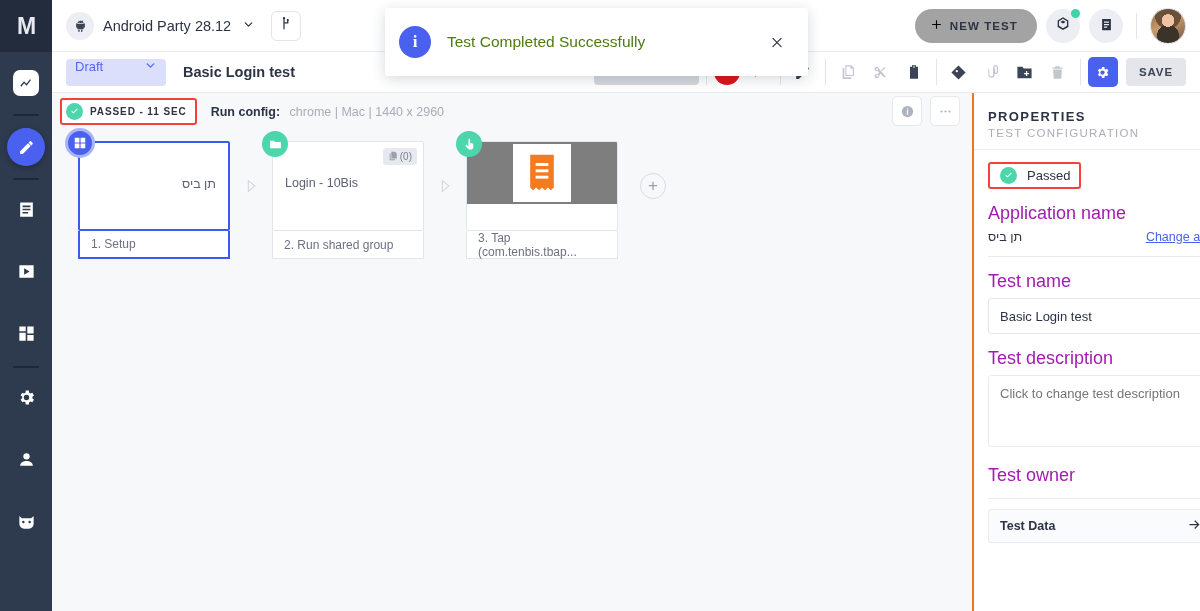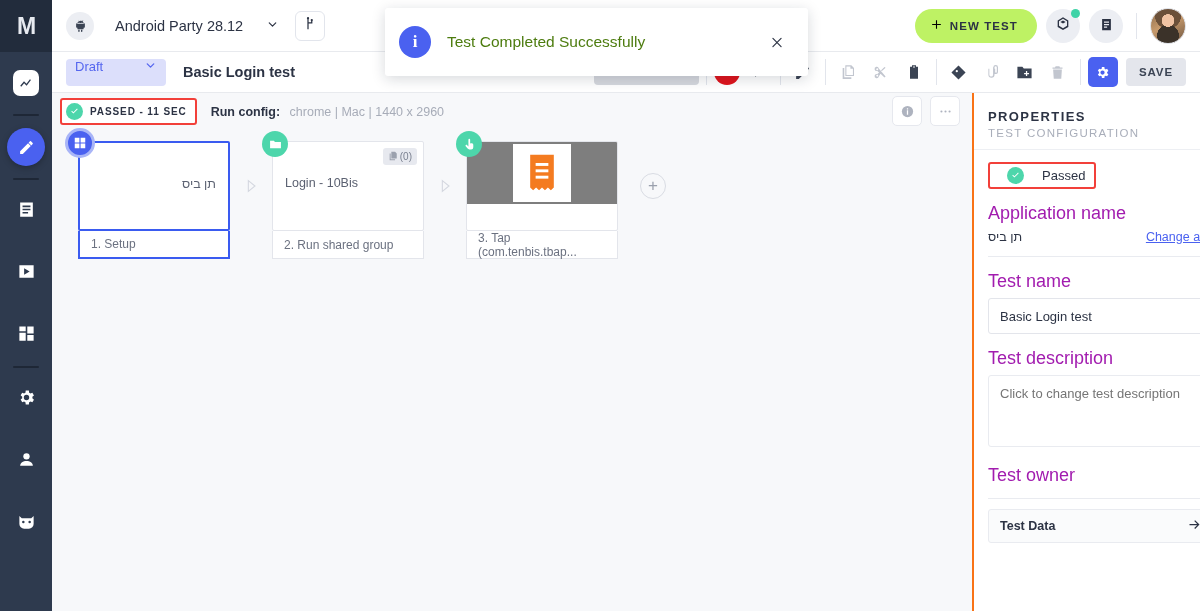--- a/index.html
+++ b/index.html
@@ -42,38 +42,38 @@
   }
   .rail-active svg { fill: #ffffff; }
   .rail-sep { width: 26px; height: 2px; background: #1e2736; border-radius: 2px; }
 
   
   .topbar {
     position: absolute; left: 52px; top: 0; width: 1148px; height: 52px;
     background: #ffffff; border-bottom: 1px solid #e8eaee;
     display: flex; align-items: center; padding: 0 14px;
   }
-  .app-chip { display: flex; align-items: center; gap: 21px; cursor: pointer; }
+  .app-chip { display: flex; align-items: center; gap: 9px; cursor: pointer; }
   .app-avatar {
     width: 28px; height: 28px; border-radius: 50%; background: #eceef3;
     display: flex; align-items: center; justify-content: center;
   }
   .app-avatar svg { fill: #3b4454; }
   .app-name { font-size: 14.5px; color: #2c3344; }
   .caret { margin-left: 2px; }
   .branch-btn {
     margin-left: 16px; width: 30px; height: 30px; border-radius: 6px;
     border: 1px solid #e2e5ec; background: #fff;
     display: flex; align-items: center; justify-content: center; cursor: pointer;
   }
   .branch-btn svg { fill: #2c3344; }
   .topbar-right { margin-left: auto; display: flex; align-items: center; gap: 9px; }
   .newtest-btn {
     height: 34px; padding: 0 19px 0 15px; border-radius: 17px;
-    background: #bef264; border: none; cursor: pointer;
+    background: #a3a3a3; border: none; cursor: pointer;
     display: flex; align-items: center; gap: 7px;
     font-size: 11.5px; font-weight: bold; letter-spacing: 1.1px; color: #2c3344;
     font-family: "Liberation Sans", sans-serif;
   }
   .round-btn {
     position: relative; width: 34px; height: 34px; border-radius: 50%;
     background: #eceef3; border: none; cursor: pointer;
     display: flex; align-items: center; justify-content: center;
   }
   .round-btn svg { fill: #2c3344; }
@@ -206,22 +206,22 @@
   
   .props {
     position: absolute; left: 972px; top: 93px; width: 256px; height: 518px;
     background: #ffffff; border-left: 2px solid #f97316;
   }
   .props-head { padding: 16px 14px 10px 14px; border-bottom: 1px solid #edeff3; }
   .props-title { font-size: 13px; font-weight: bold; letter-spacing: 1.4px; color: #2c3344; }
   .props-sub { font-size: 11.5px; letter-spacing: 1.3px; color: #a9aeba; margin-top: 3px; }
   .props-body { padding: 12px 14px 0 14px; }
   .passed-wrap {
-    display: inline-flex; align-items: center; gap: 18px;
-    border: 2px solid #f2403a; border-radius: 3px; padding: 3px 9px 3px 17px;
+    display: inline-flex; align-items: center; gap: 10px;
+    border: 2px solid #f2403a; border-radius: 3px; padding: 3px 9px 3px 10px;
   }
   .passed-text { font-size: 13px; color: #2c3344; }
   .field-label { font-size: 18px; color: #a21caf; margin: 14px 0 6px 0; }
   .app-row { display: flex; align-items: center; justify-content: space-between; }
   .app-row-name { font-size: 12.5px; color: #2c3344; direction: rtl; }
   .change-link { font-size: 12.5px; color: #4a61f0; text-decoration: underline; cursor: pointer; }
   .divider { height: 1px; background: #e9ebf0; margin: 12px 0 0 0; }
   .text-input {
     width: 100%; height: 36px; border: 1px solid #e3e5eb; border-radius: 3px;
     background: #ffffff; padding: 0 11px; font-size: 13px; color: #2c3344;

